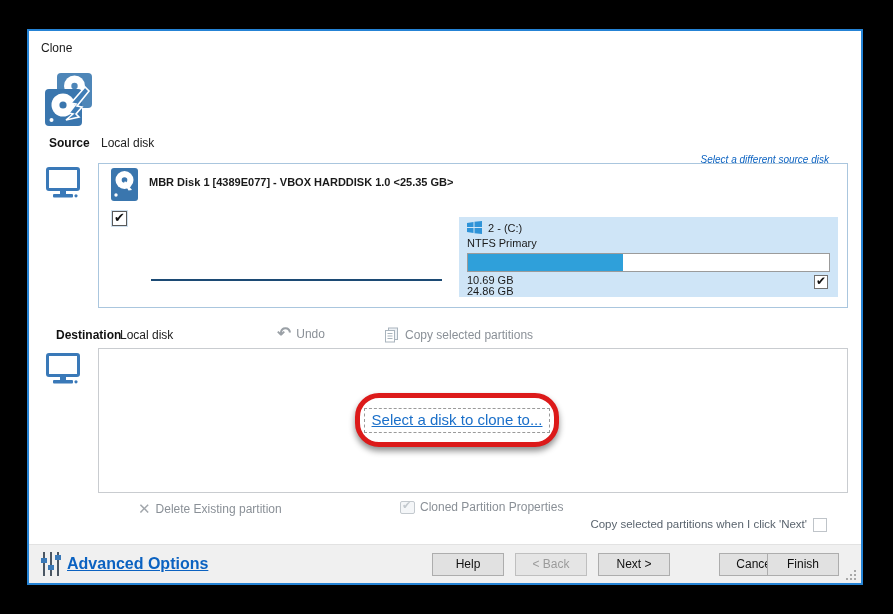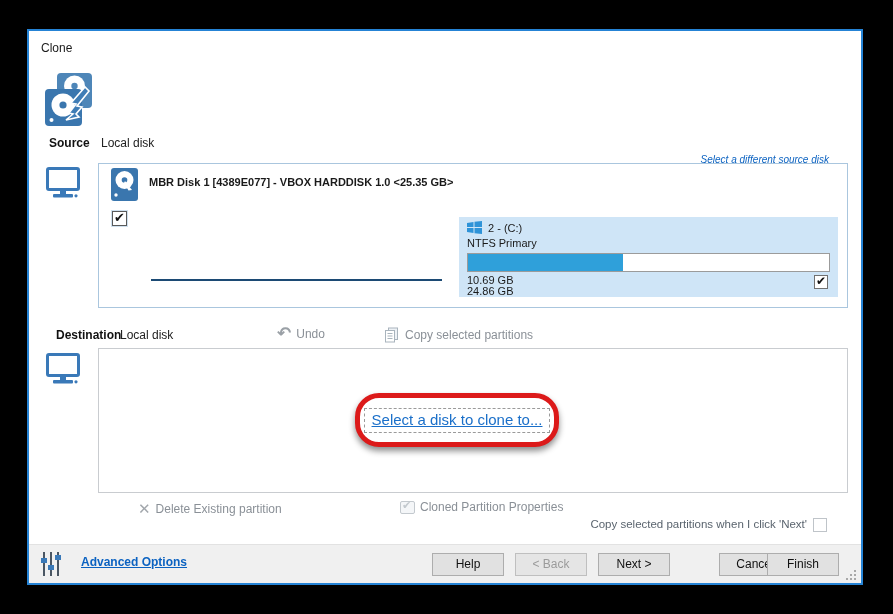--- a/index.html
+++ b/index.html
@@ -58,21 +58,21 @@
   .tools-row{top:469px;font-size:12px;}
   .x-glyph{color:#a2a7ac;font-size:15px;font-weight:bold;}
   .prop-box{width:15px;height:13px;border:1px solid #c3c9ce;border-radius:2px;background:#f4f6f8;
       position:relative;}
   .prop-box::after{content:"✔";position:absolute;left:1px;top:-3px;font-size:11px;color:#c3c9ce;}
   .copynext{top:487px;right:34px;display:flex;align-items:flex-start;gap:6px;
       font-size:11.5px;color:var(--footgray);}
   .copynext .checkbox{position:static;width:14px;height:14px;border-color:#bfc4c9;}
   .bottom-bar{left:0;top:513px;width:832px;height:39px;background:var(--bar-bg);
       border-top:1px solid #e2e2e2;}
-  .adv{left:52px;top:10px;font-size:12px;font-weight:bold;}
+  .adv{left:38px;top:10px;font-size:16px;font-weight:bold;}
   .sliders{left:11px;top:6px;}
   .btn{position:absolute;top:8px;width:72px;height:23px;background:var(--btn-bg);
       border:1px solid var(--btn-border);font-size:12px;font-family:inherit;cursor:pointer;
       color:#111;text-align:center;line-height:21px;}
   .btn.disabled{color:#9b9b9b;background:#e5e5e5;border-color:#bfbfbf;}
   .b-help{left:403px;}.b-back{left:486px;}.b-next{left:569px;}.b-cancel{left:690px;}.b-finish{left:738px;}
   .grip{right:3px;bottom:3px;width:12px;height:12px;}
   .grip i{position:absolute;width:2px;height:2px;background:#a8a8a8;
       box-shadow:8px 0 #a8a8a8,8px -4px #a8a8a8,8px -8px #a8a8a8,4px 0 #a8a8a8,4px -4px #a8a8a8;}
   .grip i{left:0;bottom:0;}

